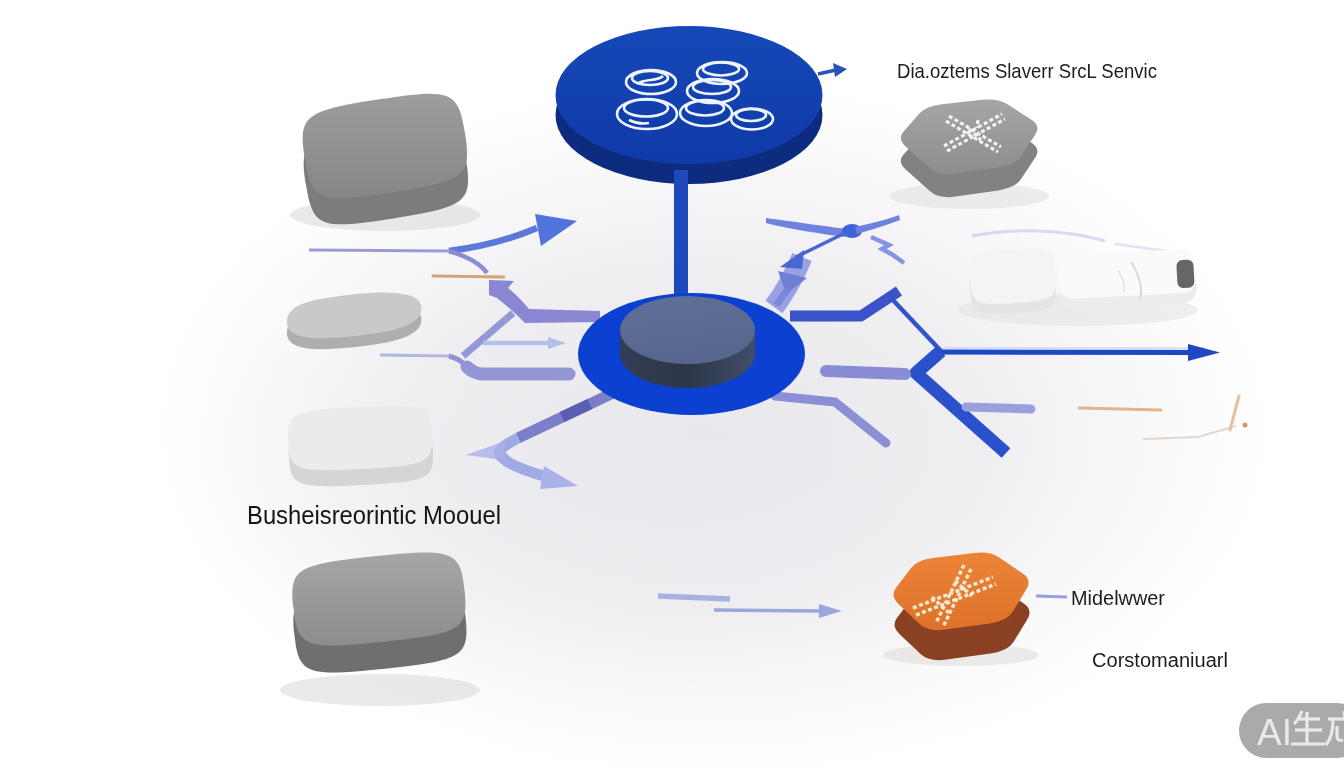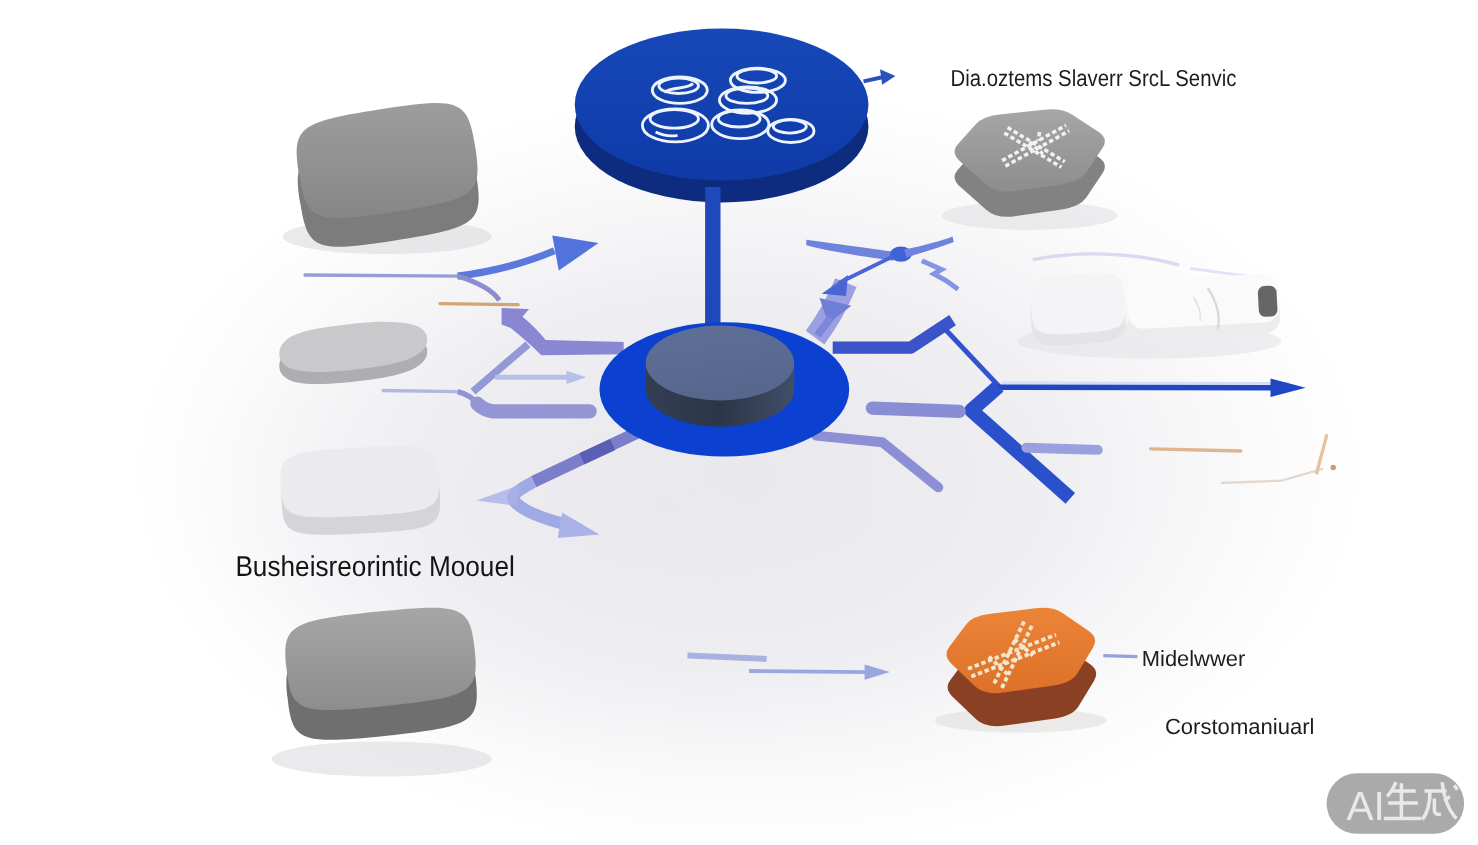--- a/index.html
+++ b/index.html
@@ -1,17 +1,17 @@
 <!DOCTYPE html>
 <html><head>
 <meta charset="utf-8">
 <style>
   html,body{margin:0;padding:0;}
   body{width:1344px;height:768px;overflow:hidden;font-family:"Liberation Sans",sans-serif;}
-  #stage{position:relative;width:1272px;height:768px;}
+  #stage{position:relative;width:1272px;height:768px;padding-left:33px;}
   svg{display:block;}
 </style>
 </head>
 <body>
 <div id="stage">
 <svg width="1344" height="768" viewBox="0 0 1344 768">
   <defs>
     <radialGradient id="bgc" cx="680" cy="430" r="560" gradientUnits="userSpaceOnUse" gradientTransform="matrix(1,0,0,0.62,0,163.4)">
       <stop offset="0" stop-color="#eaeaee"></stop>
       <stop offset="0.5" stop-color="#f0f0f3"></stop>

